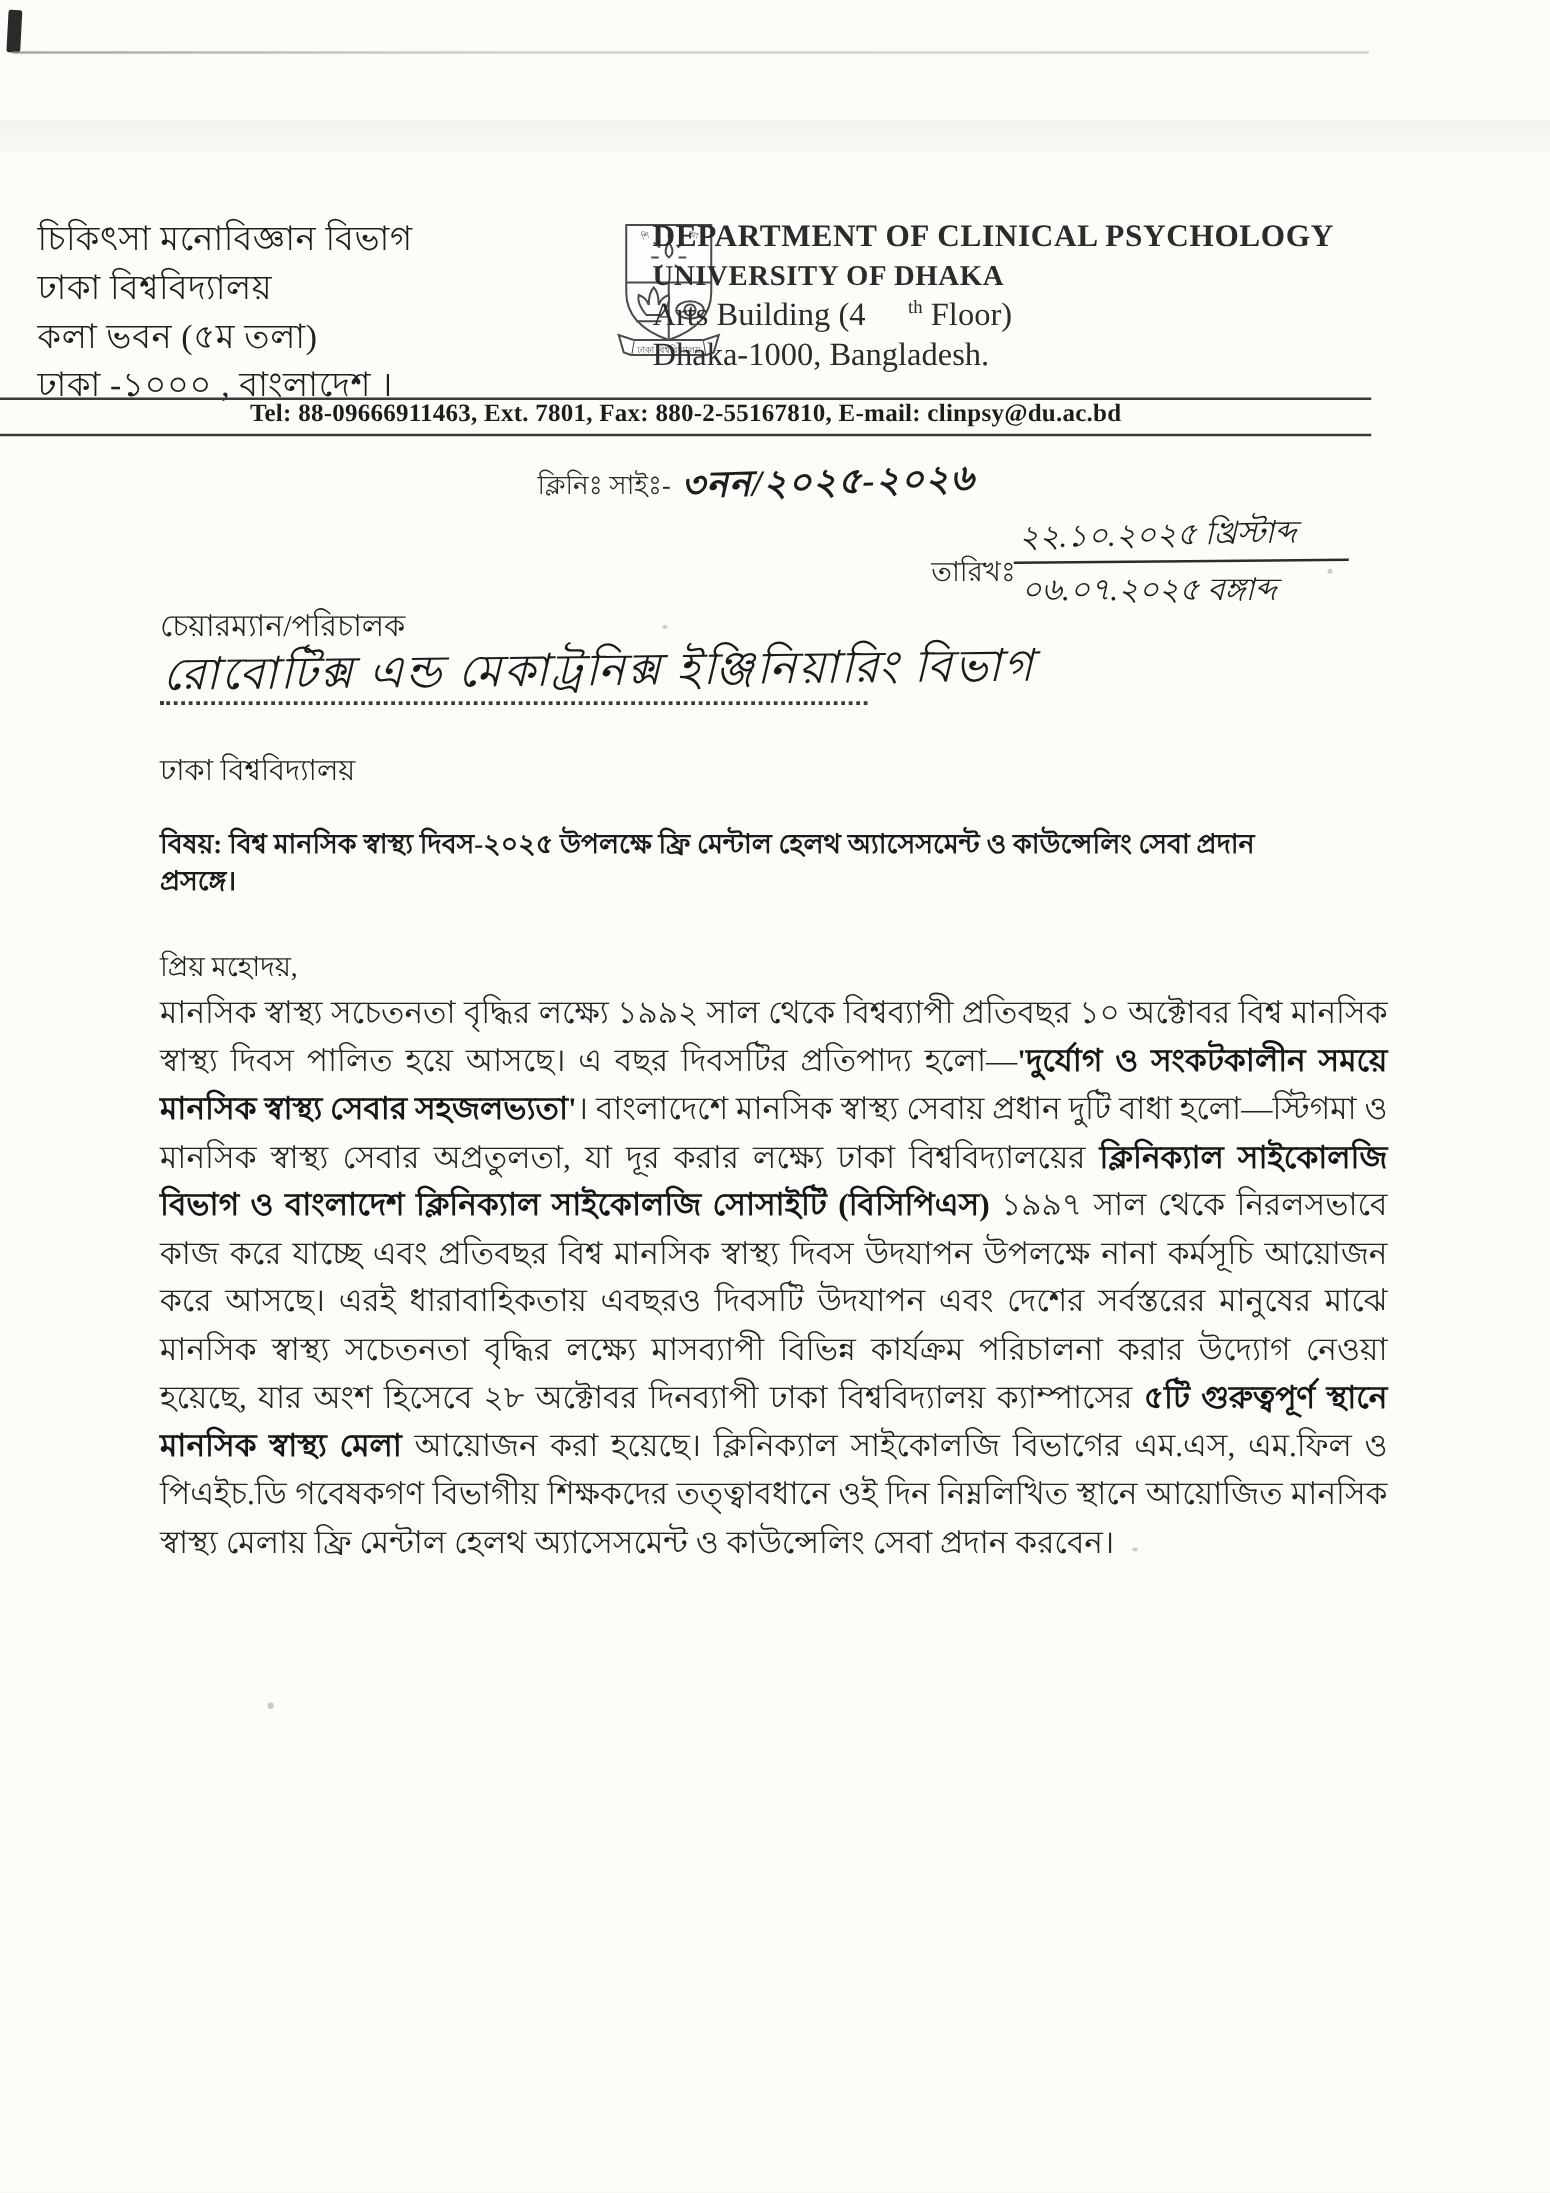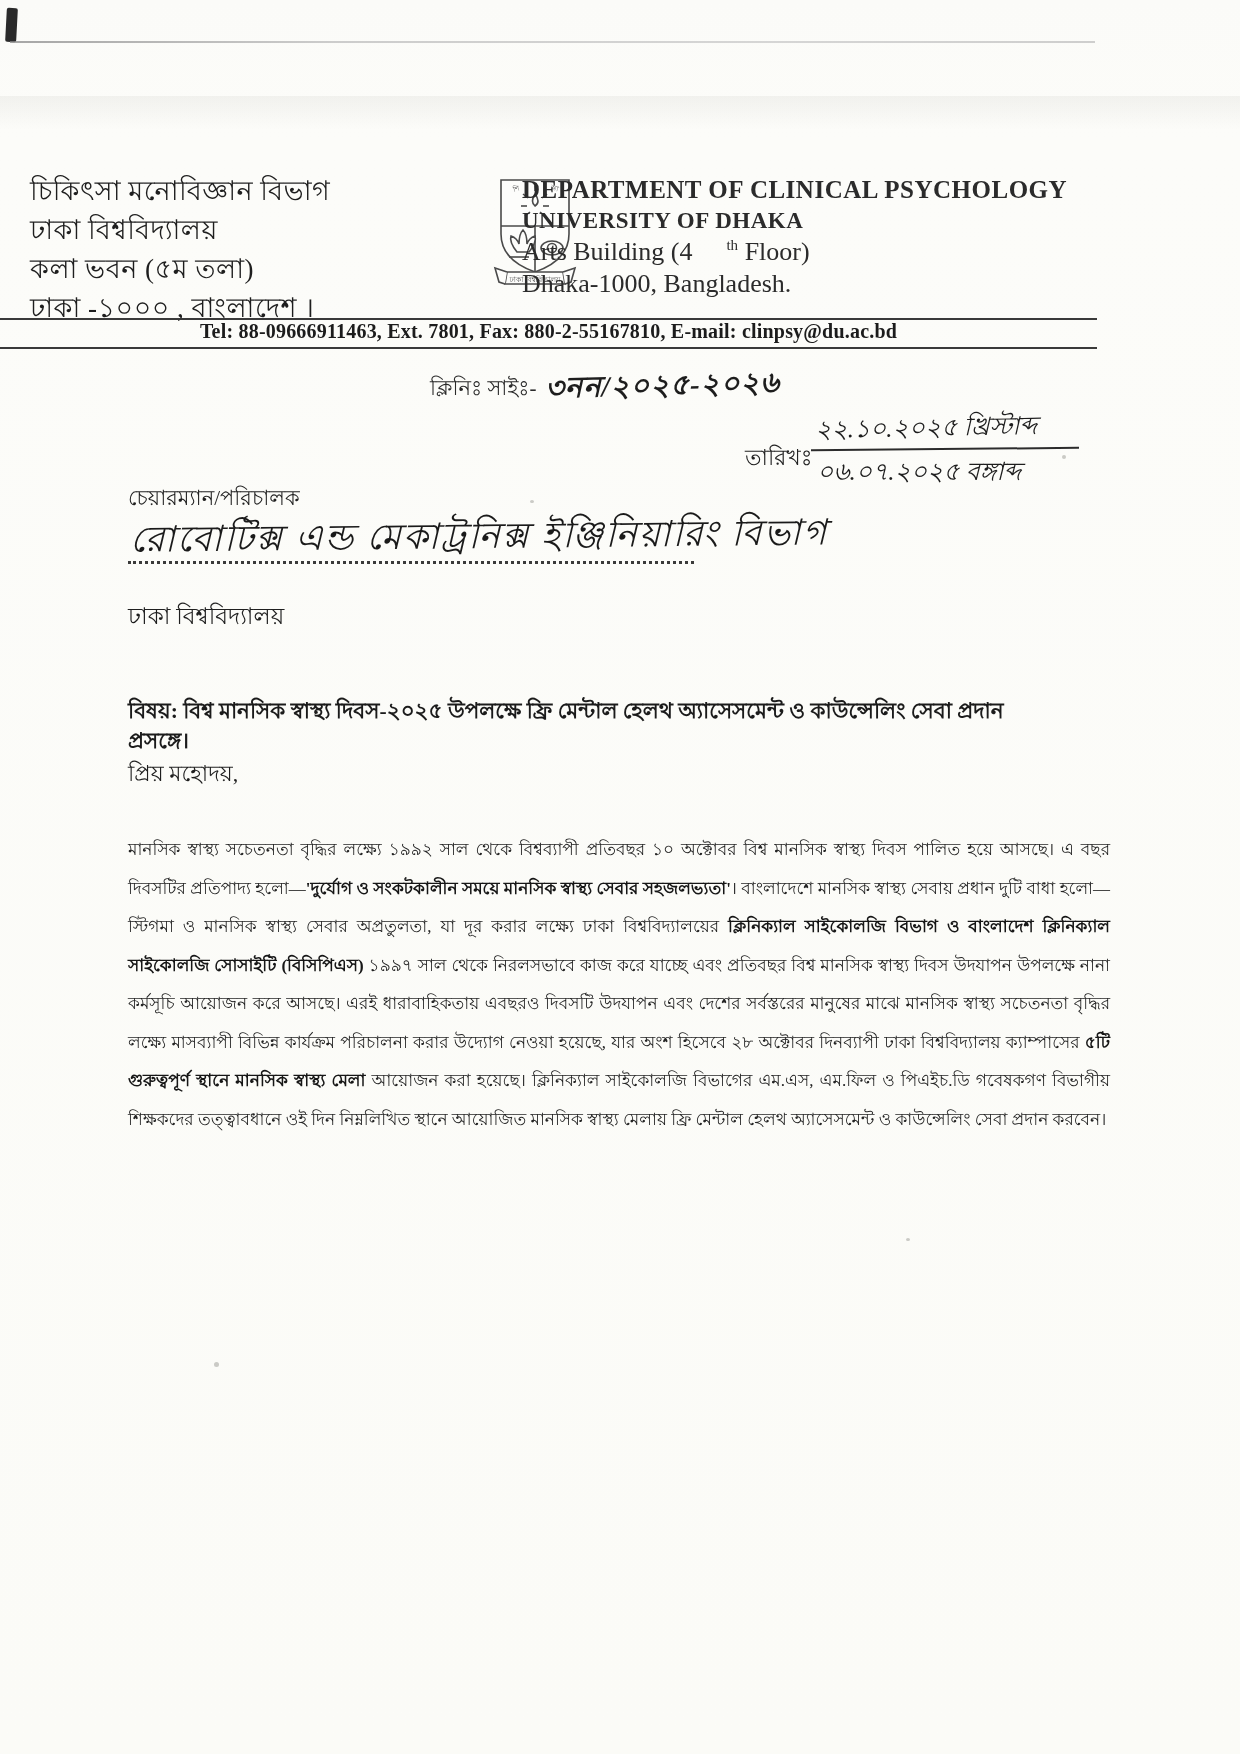--- a/index.html
+++ b/index.html
@@ -41,34 +41,34 @@
   .ref-line{position:absolute;left:430px;top:362px;font-size:21px;color:#2a2a2a;white-space:nowrap;}
   .handwrit{font-family:"Liberation Serif","DejaVu Serif",serif;font-style:italic;}
   .ref-number{font-size:29px;font-weight:bold;letter-spacing:1px;display:inline-block;transform:rotate(-1.5deg);margin-left:8px;color:#1d1d1d;}
 
   .date-block{position:absolute;left:745px;top:408px;}
   .date-label{position:absolute;left:0;top:32px;font-size:22px;color:#222;}
   .date-top{position:absolute;left:70px;top:0;font-size:25px;white-space:nowrap;transform:rotate(-1deg);color:#1d1d1d;}
   .date-rule{position:absolute;left:66px;top:40px;width:268px;height:2px;background:#2c2c2c;transform:rotate(-.5deg);}
   .date-bottom{position:absolute;left:72px;top:44px;font-size:25px;white-space:nowrap;color:#1d1d1d;}
 
-  .addressee-title{position:absolute;left:128px;top:482px;font-size:21px;color:#1f1f1f;}
+  .addressee-title{position:absolute;left:128px;top:482px;font-size:24px;color:#1f1f1f;}
   .addressee-hand{
     position:absolute;left:130px;top:508px;width:720px;
     font-size:36px;letter-spacing:2px;color:#1a1a1a;white-space:nowrap;
     transform:rotate(-.6deg);
   }
   .addressee-dots{position:absolute;left:128px;top:560px;width:566px;border-bottom:3px dotted #3a3a3a;height:1px;}
   .addressee-uni{position:absolute;left:128px;top:598px;font-size:23px;color:#1f1f1f;}
 
-  .subject{position:absolute;left:128px;top:696px;width:890px;font-size:21.5px;font-weight:bold;color:#1b1b1b;line-height:30px;}
+  .subject{position:absolute;left:128px;top:660px;width:890px;font-size:21.5px;font-weight:bold;color:#1b1b1b;line-height:30px;}
   .salutation{position:absolute;left:128px;top:756px;font-size:22px;color:#1e1e1e;}
   .body-par{
     position:absolute;left:128px;top:792px;width:982px;
-    font-size:17px;line-height:38.5px;text-align:justify;color:#242424;margin-top:39px;
+    font-size:25px;line-height:38.5px;text-align:justify;color:#242424;
   }
   .body-par .b{font-weight:bold;color:#161616;}
 
   
   .logo-wrap svg{width:100%;height:100%;}
 </style>
 </head>
 <body>
 
 <div class="page">

